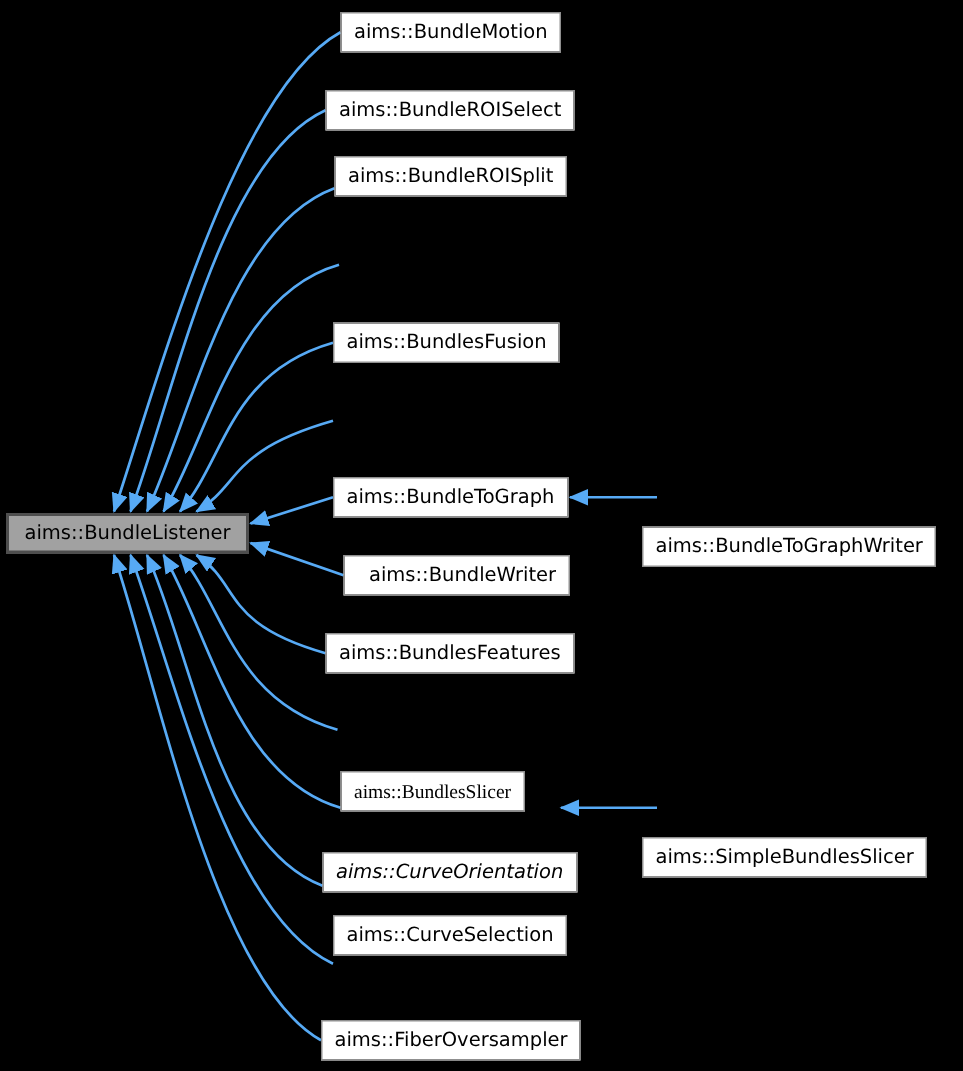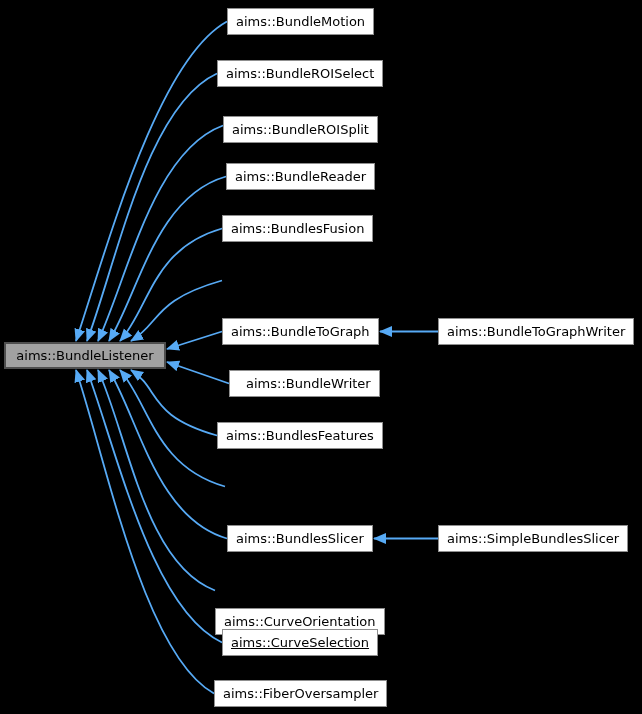--- a/index.html
+++ b/index.html
@@ -21,21 +21,21 @@
     display:flex;align-items:center;justify-content:center;
     padding:0 8px;white-space:nowrap;
     background:var(--node-fill);border:1.5px solid var(--node-border);
     cursor:pointer;
   }
   .base{
     left:4px;top:342px;min-width:162px;
     background:var(--base-fill);border:2px solid var(--base-border);
     cursor:default;
   }
-  .right-node{left:438px;}
+  .right-node{left:428px;margin-top:33px;}
 </style>
 </head>
 <body>
 
 <div id="diagram">
   <svg id="edges" width="642" height="714">
     <defs>
       <marker id="arrowhead" markerUnits="userSpaceOnUse" markerWidth="14" markerHeight="12" refX="12" refY="5.5" orient="auto">
         <path d="M0,0 L13,5.5 L0,11 Z" class="arrowhead"></path>
       </marker>
@@ -55,25 +55,24 @@
       <path d="M222,642.5 C152,609.8 117,451.75 87,370" class="edge" marker-end="url(#arrowhead)"></path>
       <path d="M214,693.5 C144,654.68 106,460 76,370" class="edge" marker-end="url(#arrowhead)"></path>
       <path d="M438,331.5 L380,331.5" class="edge" marker-end="url(#arrowhead)"></path>
       <path d="M438,538.5 L374,538.5" class="edge" marker-end="url(#arrowhead)"></path>
     </svg>
 
   <div class="node base">aims::BundleListener</div>
 
 <div class="node mid" style="top: 8px; left: 227px;">aims::BundleMotion</div>
     <div class="node mid" style="top: 60px; left: 217px;">aims::BundleROISelect</div>
-    <div class="node mid" style="top: 116px; left: 223px; text-align: right;">aims::BundleROISplit</div>
-    <div class="node mid" style="top: 163px; left: 226px;">aims::BundleReader</div>
+    <div class="node mid" style="top: 104px; left: 223px; text-align: right;">aims::BundleROISplit</div>
     <div class="node mid" style="top: 215px; left: 222px;">aims::BundlesFusion</div>
     <div class="node mid" style="top: 318px; left: 222px;">aims::BundleToGraph</div>
     <div class="node mid" style="top: 370px; left: 229px; padding-left: 16px;">aims::BundleWriter</div>
     <div class="node mid" style="top: 422px; left: 217px;">aims::BundlesFeatures</div>
-    <div class="node mid" style="top: 525px; left: 227px;">aims::BundlesSlicer</div>
-    <div class="node mid" style="top: 608px; left: 215px;">aims::CurveOrientation</div>
-    <div class="node mid" style="top: 629px; left: 222px; text-decoration: underline;">aims::CurveSelection</div>
+    <div class="node mid" style="top: 514px; left: 227px; font-family: Liberation Serif, serif;">aims::BundlesSlicer</div>
+    <div class="node mid" style="top: 568px; left: 215px; font-style: italic;">aims::CurveOrientation</div>
+    <div class="node mid" style="top: 610px; left: 222px;">aims::CurveSelection</div>
     <div class="node mid" style="top: 680px; left: 214px;">aims::FiberOversampler</div>
     <div class="node right-node" style="top: 318px;">aims::BundleToGraphWriter</div>
     <div class="node right-node" style="top: 525px;">aims::SimpleBundlesSlicer</div>
   </div>
 
 </body></html>

